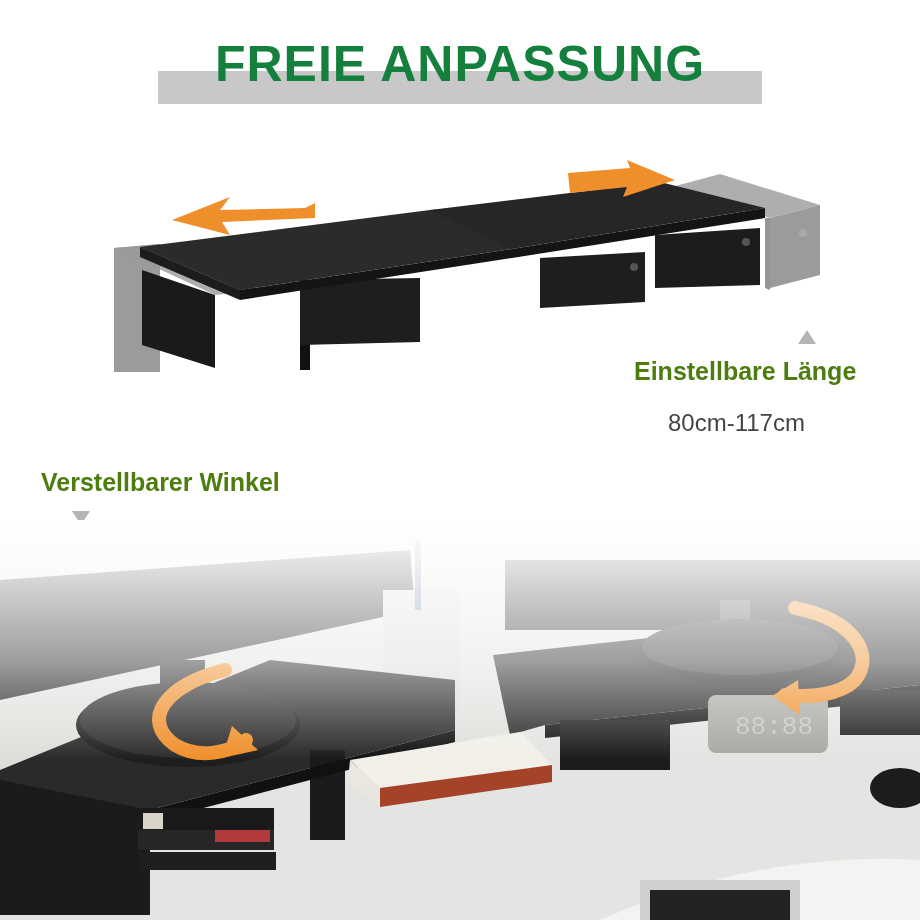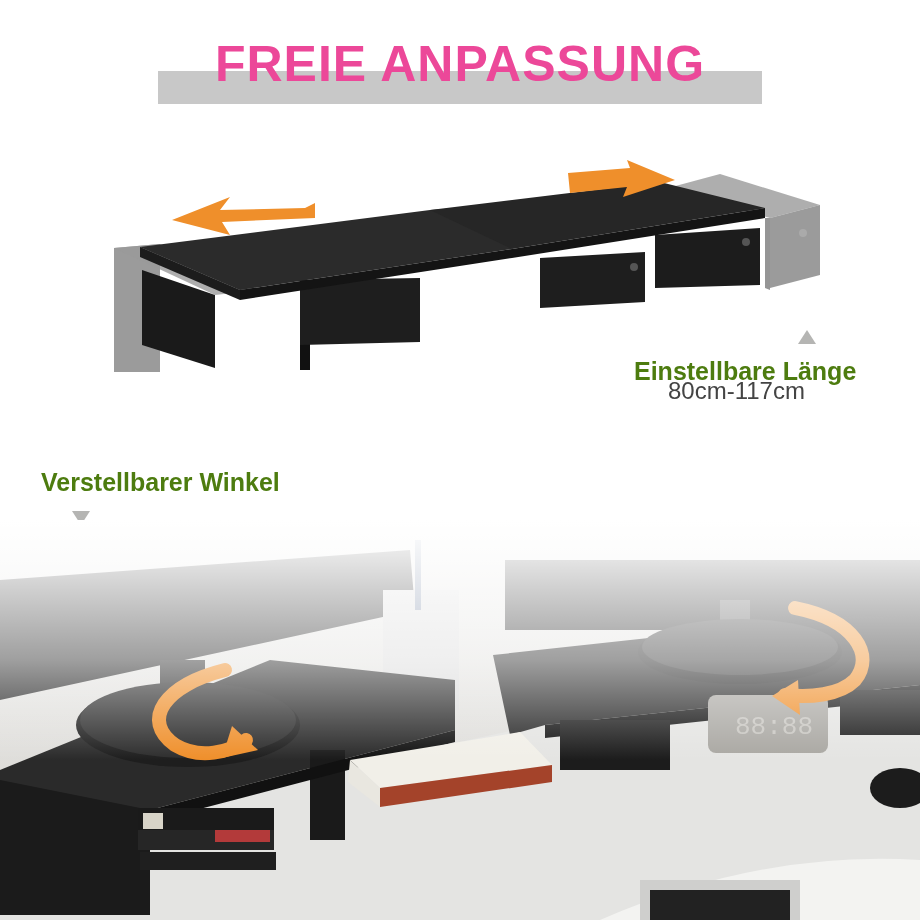--- a/index.html
+++ b/index.html
@@ -1,19 +1,19 @@
 <!DOCTYPE html>
 <html><head>
 <meta charset="utf-8">
 <style>
   html, body { margin:0; padding:0; background:#ffffff; }
   body { width:920px; height:920px; position:relative; overflow:hidden; font-family:"Liberation Sans", sans-serif; }
   .abs { position:absolute; }
   .title-bar { left:158px; top:71px; width:604px; height:33px; background:#c8c8c8; }
-  .title { left:0; top:34px; width:920px; text-align:center; font-size:50px; font-weight:bold; color:#ec4899; letter-spacing:1px; line-height:60px; }
+  .title { left:0; top:34px; width:920px; text-align:center; font-size:50px; font-weight:bold; color:#15803d; letter-spacing:1px; line-height:60px; }
   .label-orange { color:#4d7c0f; font-weight:bold; font-size:25px; line-height:30px; white-space:nowrap; }
   .range { color:#444; font-size:24px; line-height:30px; white-space:nowrap; }
   .tri { width:0; height:0; }
   .tri-up { border-left:9px solid transparent; border-right:9px solid transparent; border-bottom:14px solid #b5b5b3; }
   .tri-down { border-left:9px solid transparent; border-right:9px solid transparent; border-top:14px solid #b5b5b3; }
   svg { display:block; }
 </style>
 </head>
 <body>
 
@@ -51,21 +51,21 @@
       <polygon points="215,43 205,48 120,50 130,37 72,60 130,75 122,62 215,58" fill="#ef8f2b"></polygon>
     </g>
     <g>
       <polygon points="468,13 530,8 527,0 575,20 523,37 527,27 470,33" fill="#ef8f2b"></polygon>
     </g>
   </svg>
 </div>
 
 <div class="abs tri tri-up" style="left:798px;top:330px;"></div>
 <div class="abs label-orange" style="left:634px;top:356px;">Einstellbare Länge</div>
-<div class="abs range" style="left:668px;top:376px;text-align:right;">80cm-117cm</div>
+<div class="abs range" style="left:668px;top:408px;text-align:right;">80cm-117cm</div>
 
 <div class="abs label-orange" style="left:41px;top:467px;">Verstellbarer Winkel</div>
 <div class="abs tri tri-down" style="left:72px;top:511px;"></div>
 
 <div class="abs" style="left:0;top:520px;width:920px;height:400px;">
   <svg width="920" height="400" viewBox="0 0 920 400">
     <defs>
       <linearGradient id="fade" x1="0" y1="0" x2="0" y2="1">
         <stop offset="0" stop-color="#ffffff" stop-opacity="1"></stop>
         <stop offset="0.35" stop-color="#ffffff" stop-opacity="0.55"></stop>

